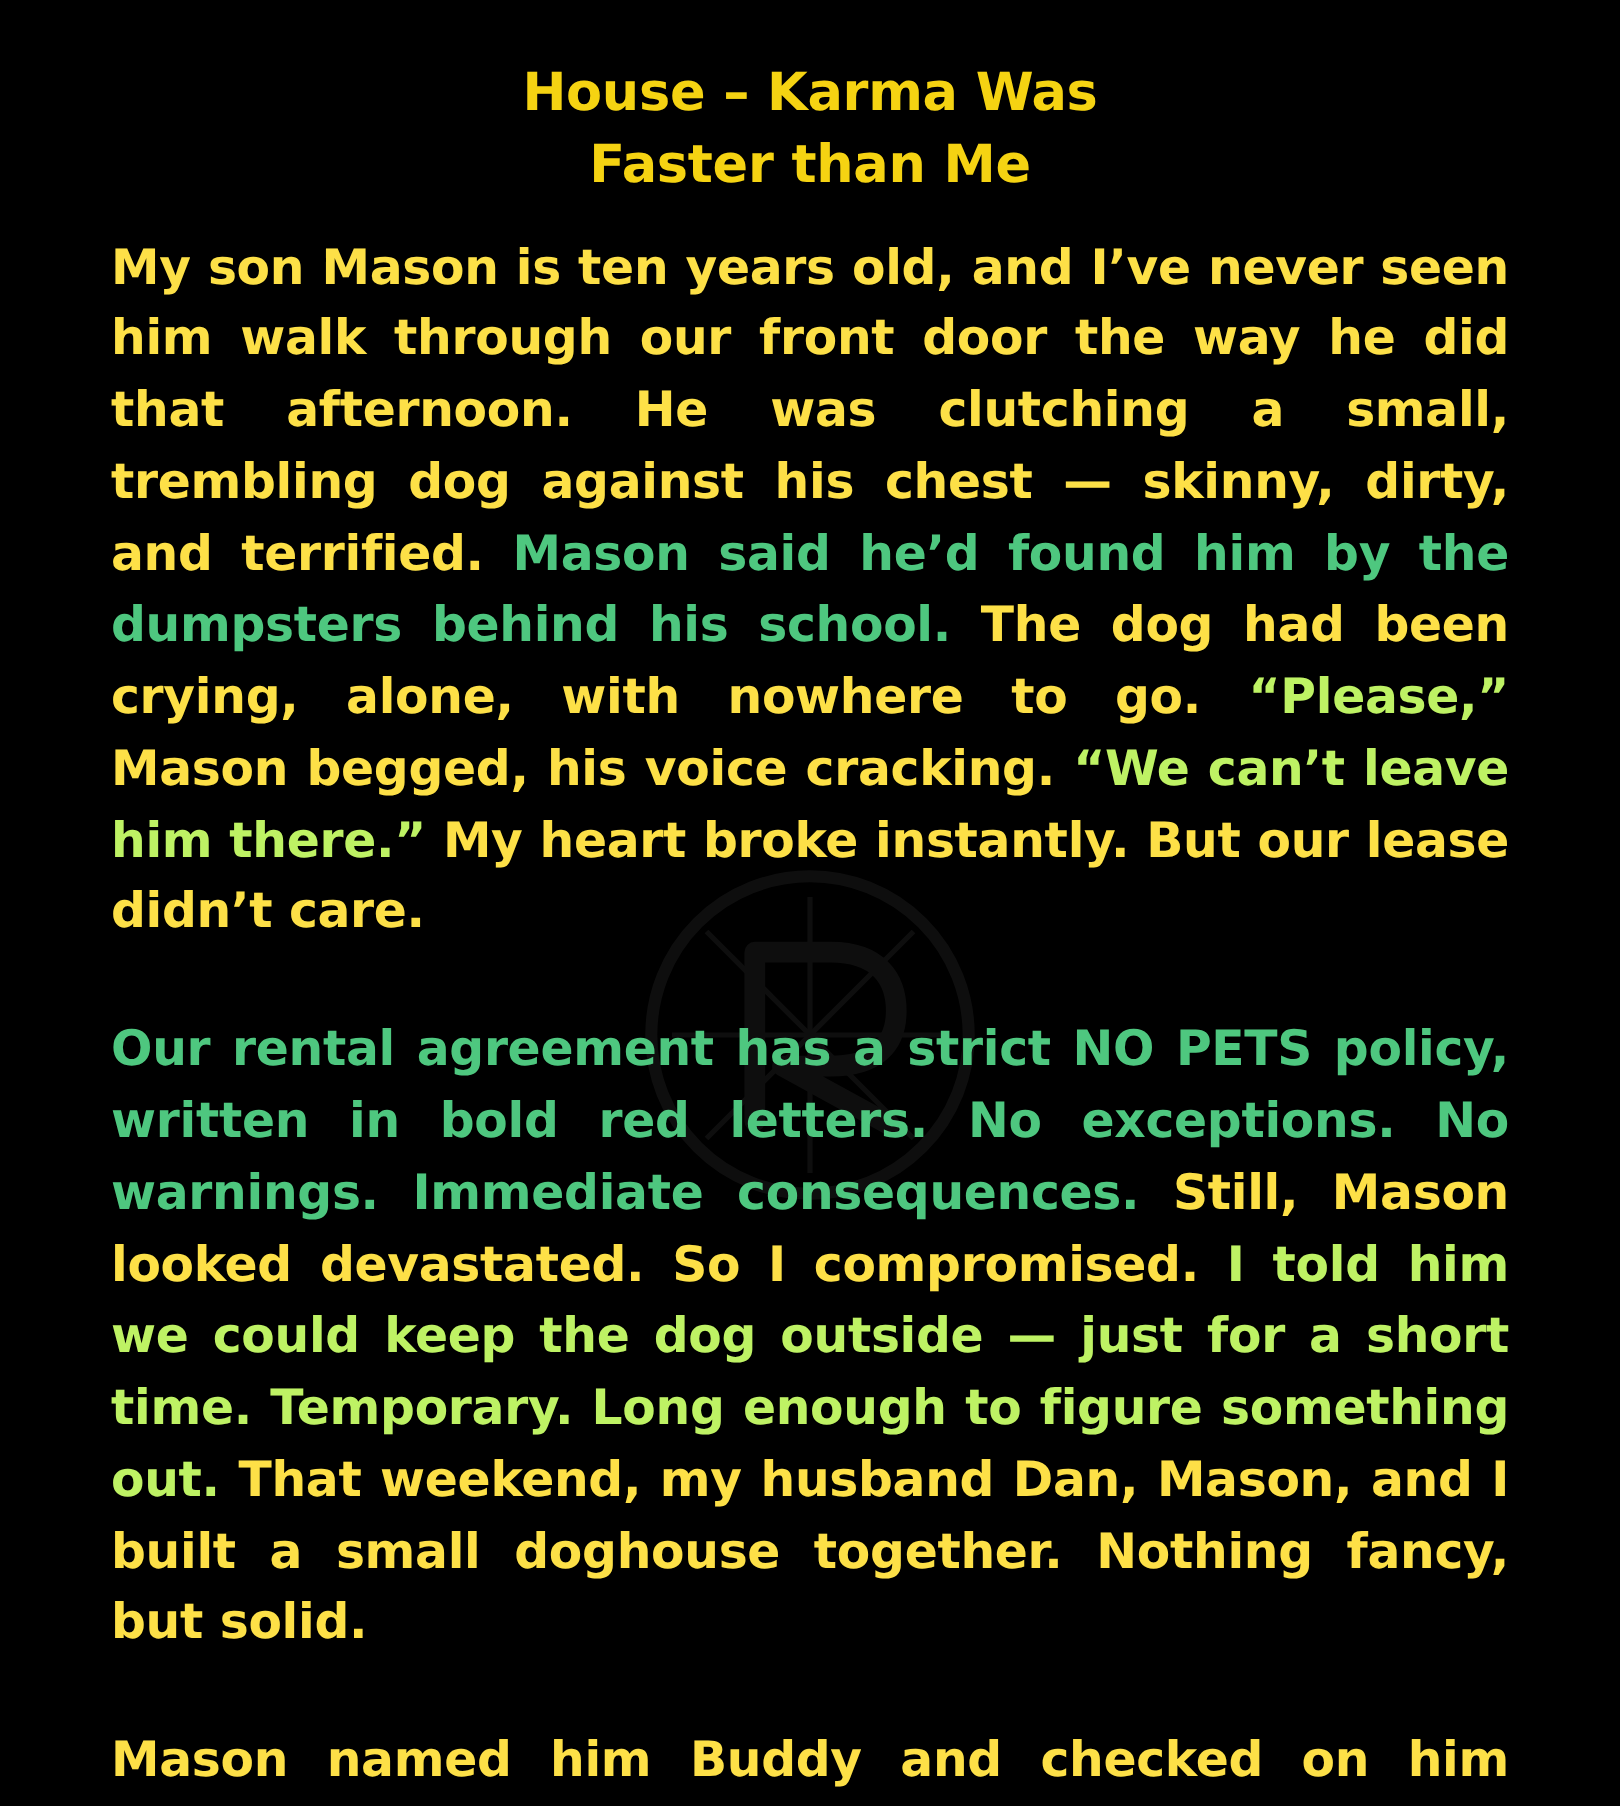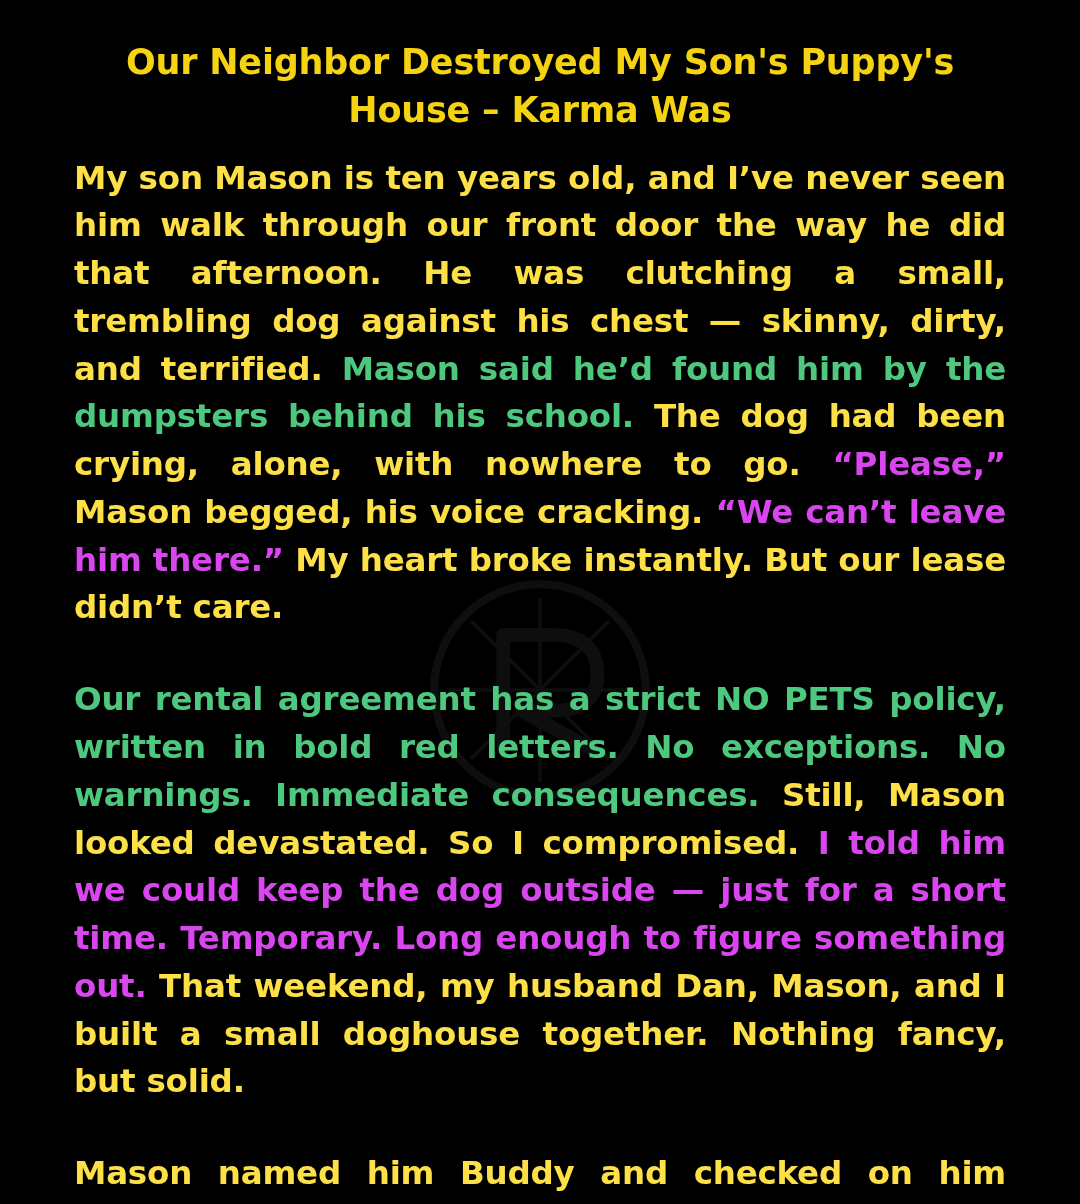--- a/index.html
+++ b/index.html
@@ -54,21 +54,21 @@
     font-size: 32.5px;
     line-height: 1.47;
     text-align: justify;
     text-justify: inter-word;
     letter-spacing: -0.2px;
   }
   .para { margin: 0 0 44px 0; }
   .para:last-child { margin-bottom: 0; }
 
   .green { color: #4ec77f; }
-  .red { color: #d946ef; }
+  .red { color: #bef264; }
   .white { color: #fde047; }
 </style>
 </head>
 <body>
 
 <div id="page">
 
   <svg id="watermark" viewBox="0 0 200 200" aria-hidden="true">
     <circle cx="100" cy="100" r="92" fill="none" stroke="#8a8a8a" stroke-width="7"></circle>
     <path d="M68 150 L68 52 L112 52 C140 52 150 68 150 86 C150 106 138 118 112 118 L84 118 L146 152" fill="none" stroke="#8a8a8a" stroke-width="12" stroke-linejoin="round" stroke-linecap="round"></path>
@@ -76,22 +76,22 @@
       <path d="M20 100 L180 100"></path>
       <path d="M100 20 L100 180"></path>
       <path d="M40 40 L160 160"></path>
       <path d="M160 40 L40 160"></path>
     </g>
   </svg>
 
   <div id="content">
 
     <h1 class="title">
-      <span class="line">Our Neighbor Destroyed My Son's Puppy's</span>
       <span class="line">House – Karma Was</span>
+      <span class="line">Faster than Me</span>
     </h1>
 
     <div class="body">
 
       <p class="para">
         <span class="white">My son Mason is ten years old, and I’ve never seen him walk through our front door the way he did that afternoon. He was clutching a small, trembling dog against his chest — skinny, dirty, and terrified. </span><span class="green">Mason said he’d found him by the dumpsters behind his school.</span><span class="white"> The dog had been crying, alone, with nowhere to go. </span><span class="red">“Please,”</span><span class="white"> Mason begged, his voice cracking. </span><span class="red">“We can’t leave him there.”</span><span class="white"> My heart broke instantly. But our lease didn’t care.</span>
       </p>
 
       <p class="para">
         <span class="green">Our rental agreement has a strict NO PETS policy, written in bold red letters. No exceptions. No warnings. Immediate consequences.</span><span class="white"> Still, Mason looked devastated. So I compromised. </span><span class="red">I told him we could keep the dog outside — just for a short time. Temporary. Long enough to figure something out.</span><span class="white"> That weekend, my husband Dan, Mason, and I built a small doghouse together. Nothing fancy, but solid.</span>

